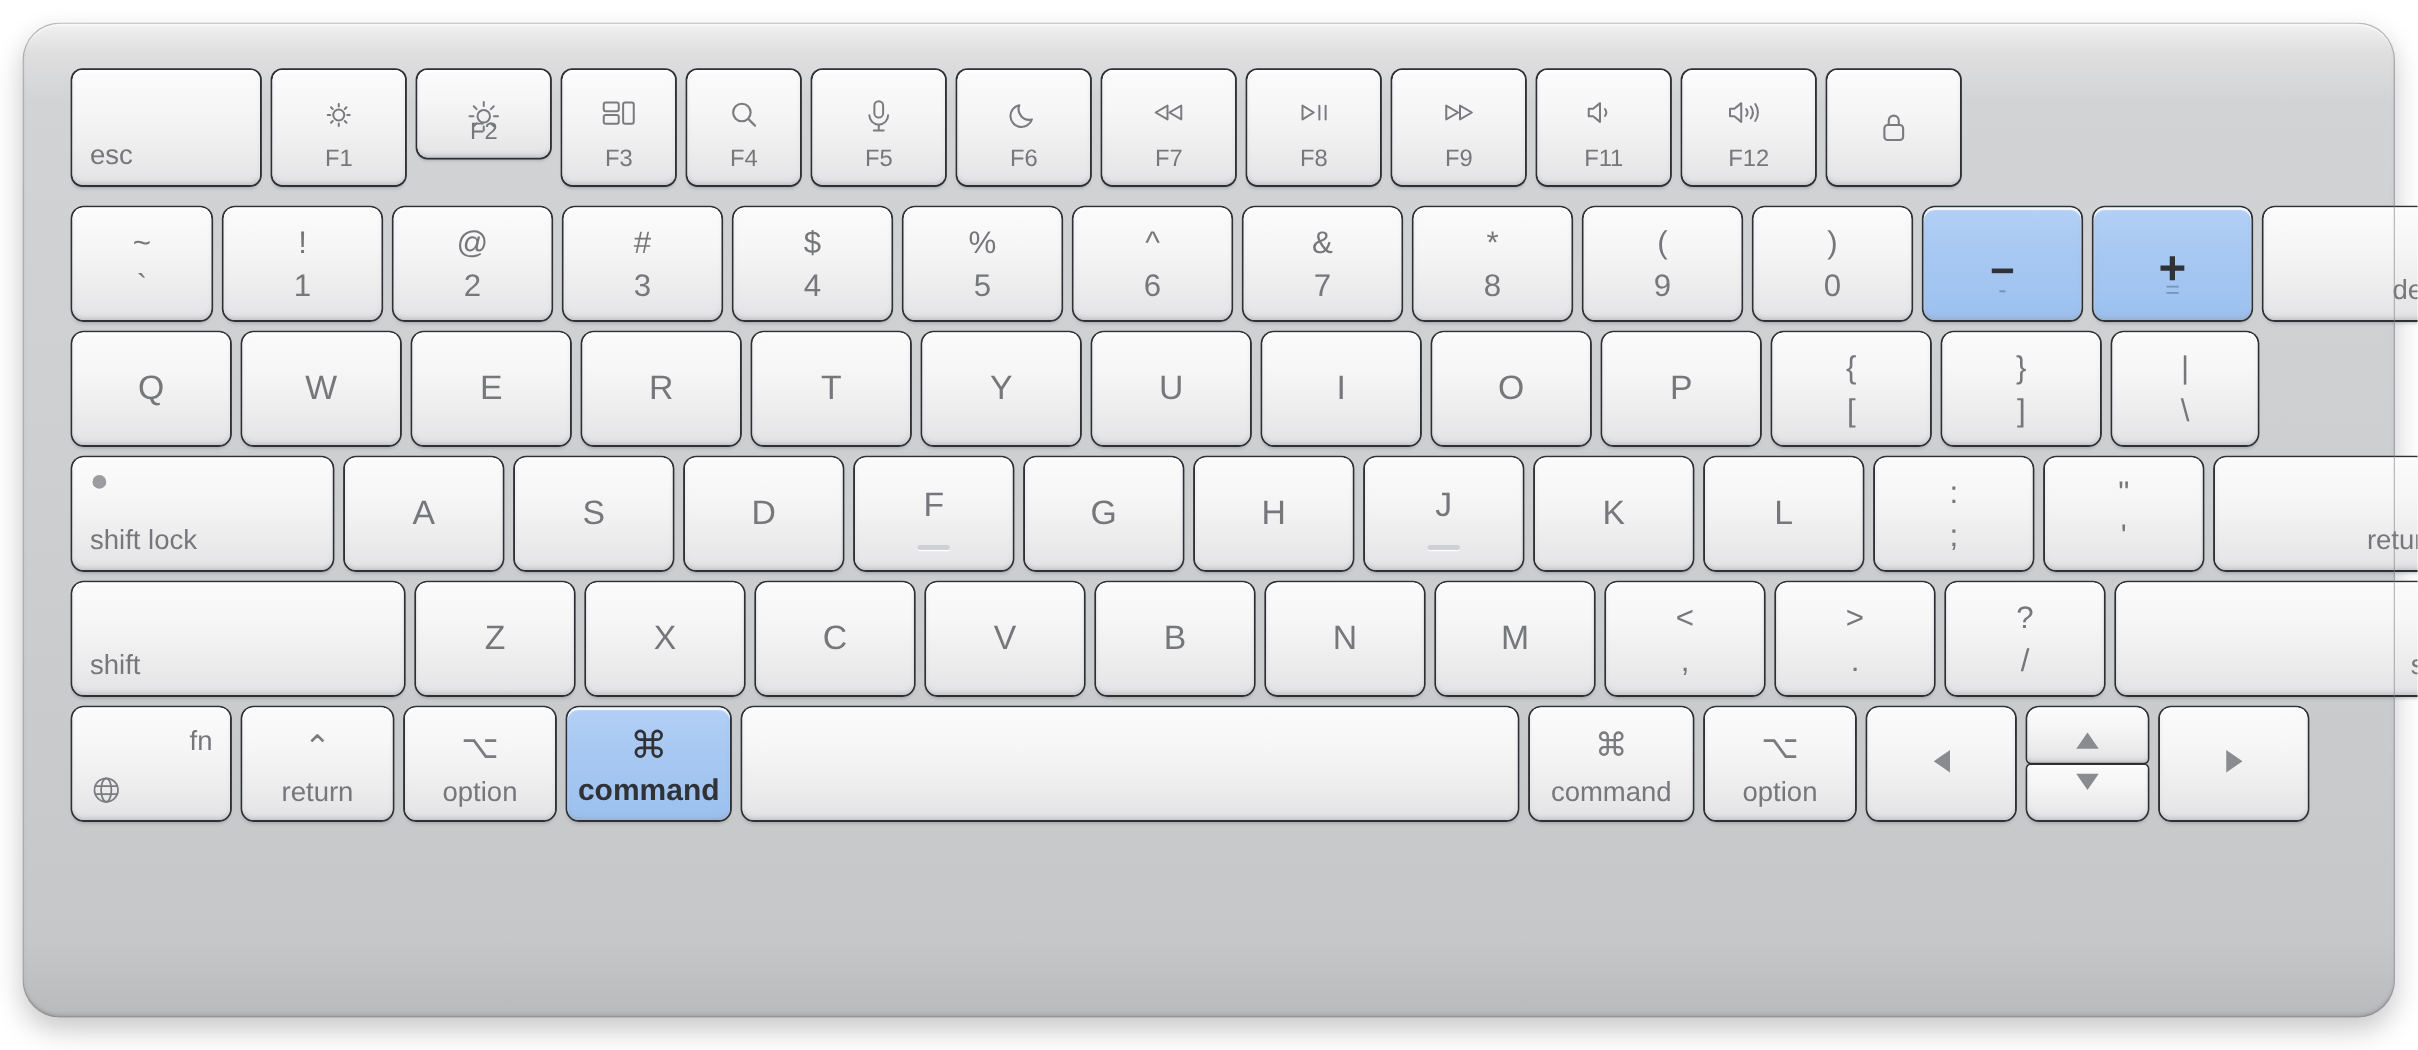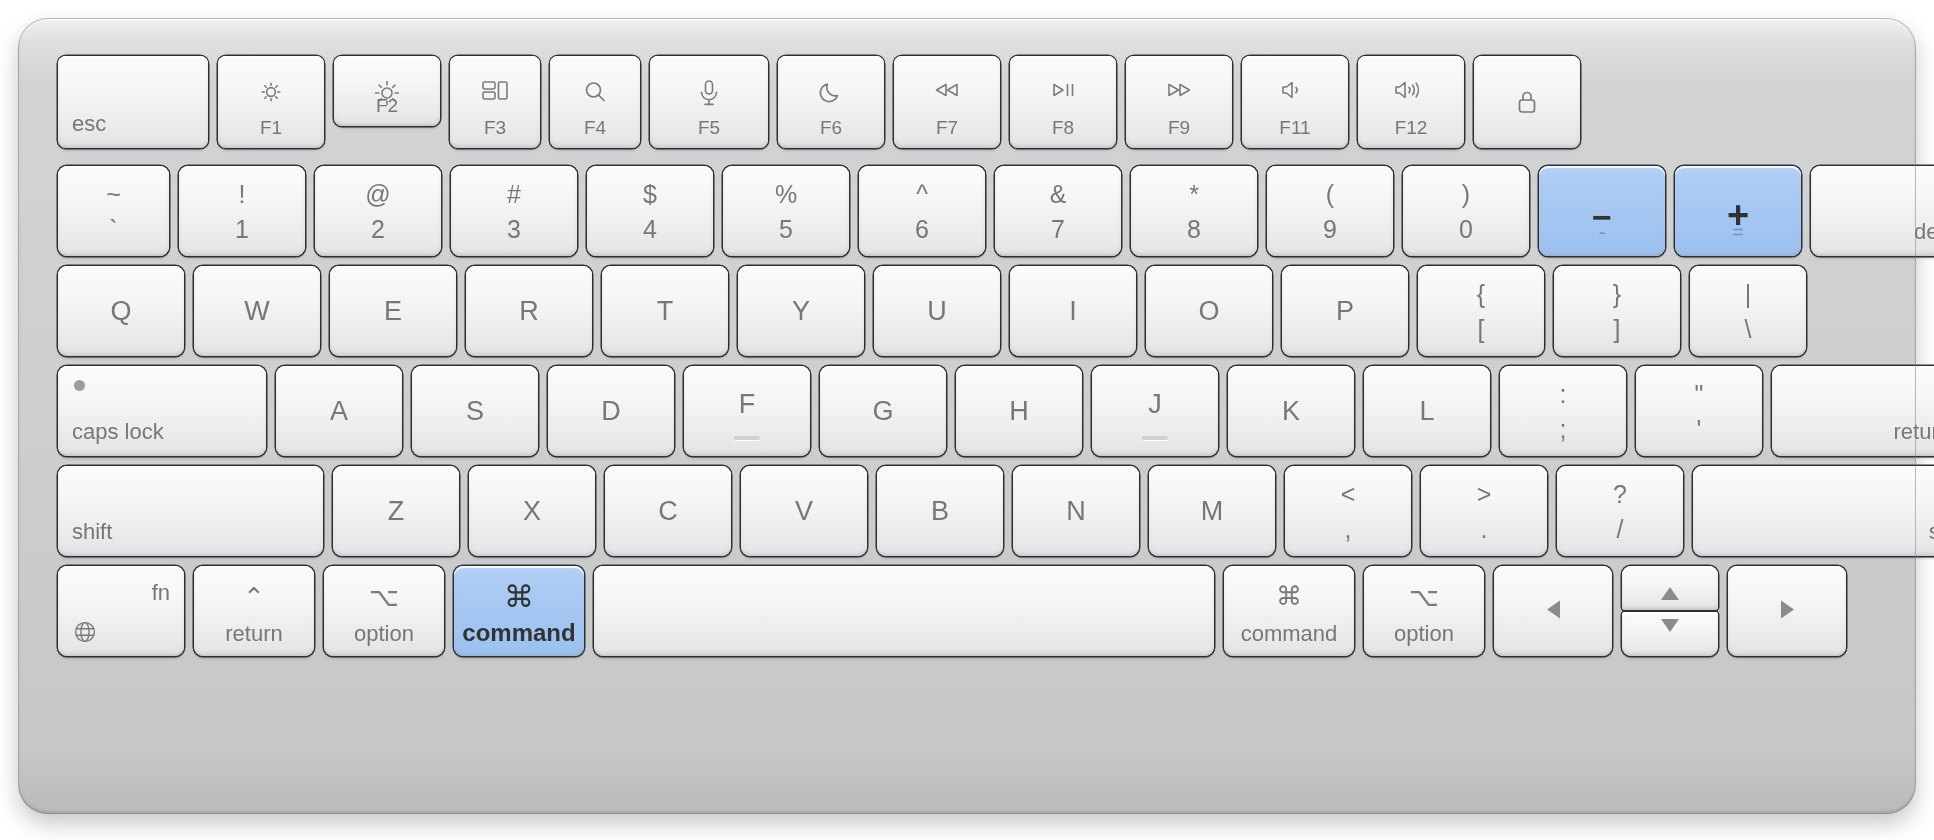--- a/index.html
+++ b/index.html
@@ -148,21 +148,21 @@
         <div class="key" style="width:90px;height:92px">
           <span class="lbl lbl-icon glyph">
             <svg width="28" height="28" viewBox="0 0 28 28" fill="none" stroke="#7a7b7f" stroke-width="1.7" stroke-linecap="round">
               <circle cx="12.5" cy="12" r="7"></circle>
               <path d="M17.8 17.3L23 22.5"></path>
             </svg>
           </span>
           <span class="lbl lbl-bc">F4</span>
         </div>
 
-        <div class="key" style="width:118px;height:92px">
+        <div class="key" style="width:106px;height:92px">
           <span class="lbl lbl-icon glyph">
             <svg width="26" height="30" viewBox="0 0 26 30" fill="none" stroke="#7a7b7f" stroke-width="1.6" stroke-linecap="round">
               <rect x="9.5" y="3" width="7" height="13" rx="3.5"></rect>
               <path d="M5.5 14.2a7.5 7.5 0 0 0 15 0"></path>
               <path d="M13 21.8v4.4M9 26.4h8"></path>
             </svg>
           </span>
           <span class="lbl lbl-bc">F5</span>
         </div>
 
@@ -335,21 +335,21 @@
         </div>
         <div class="key" style="width:116px;height:90px;margin-right:0">
           <span class="lbl lbl-top">|</span>
           <span class="lbl lbl-bot">\</span>
         </div>
       </div>
 
       <div class="row r3">
         <div class="key" style="width:208px;height:90px">
           <span class="caps-dot"></span>
-          <span class="lbl lbl-bl">caps lock</span>
+          <span class="lbl lbl-bl">shift lock</span>
         </div>
         <div class="key" style="width:126px;height:90px">
           <span class="lbl lbl-main">A</span>
         </div>
         <div class="key" style="width:126px;height:90px">
           <span class="lbl lbl-main">S</span>
         </div>
         <div class="key" style="width:126px;height:90px">
           <span class="lbl lbl-main">D</span>
         </div>

